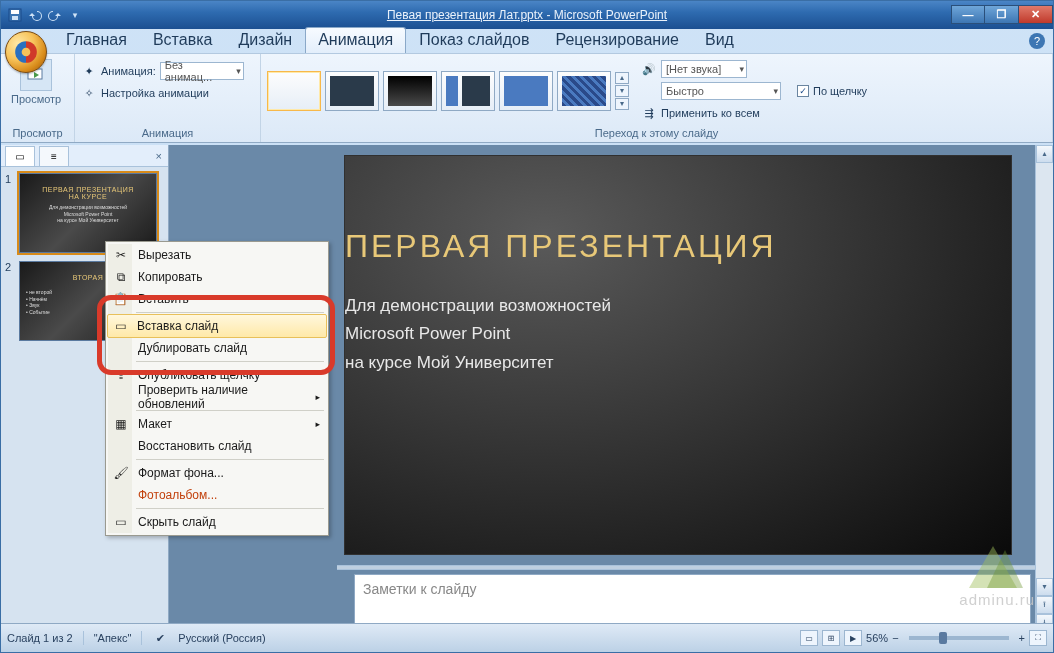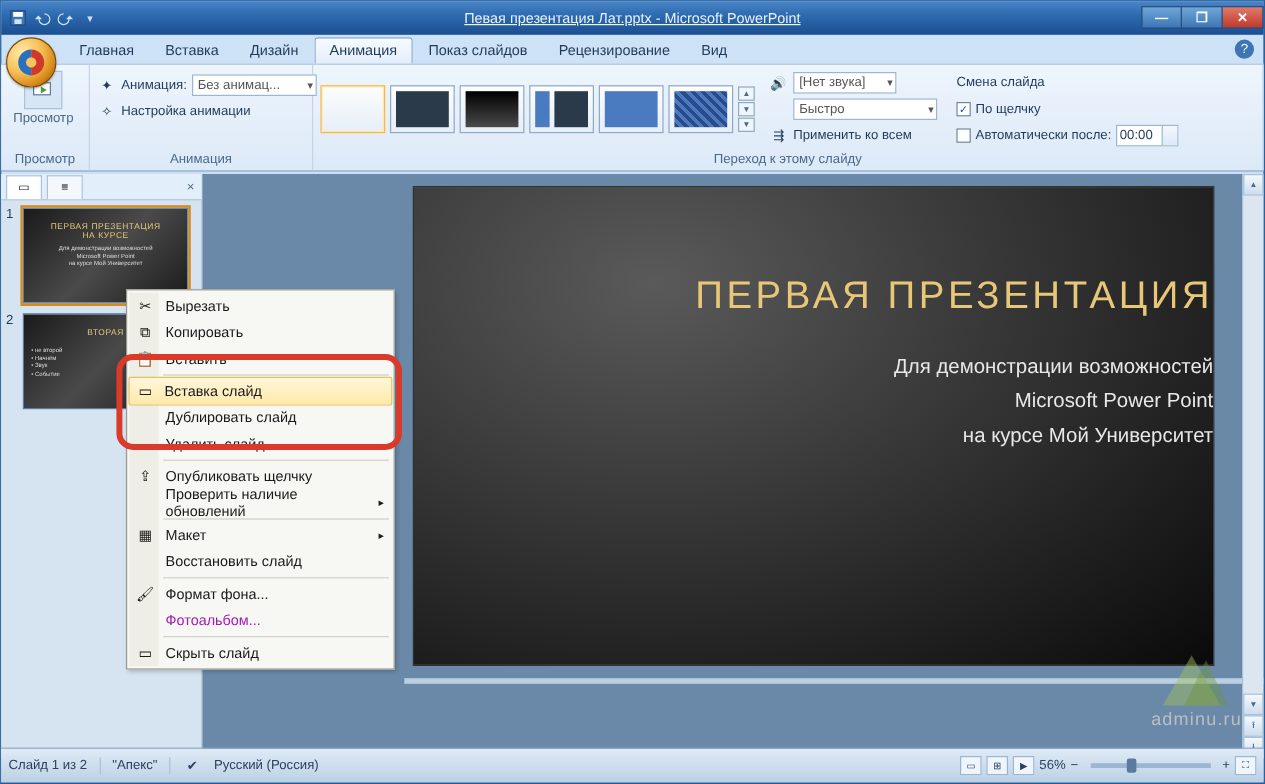--- a/index.html
+++ b/index.html
@@ -14,21 +14,21 @@
 .win-controls { margin-left:auto; display:flex; }
 .win-btn { width:34px; height:19px; margin-top:-1px; border:1px solid #2a4f7a; background:linear-gradient(#6fa6d9,#3d76b3); color:#fff; display:flex;align-items:center;justify-content:center; font-size:11px; font-weight:bold; }
 .win-btn.close { background:linear-gradient(#e07a6a,#c0392b); }
 .win-btn + .win-btn { border-left:none; }
 
 
 .tabs-row { height:24px; display:flex; align-items:flex-end; padding-left:52px; gap:0; background:transparent; position:relative; }
 .office-btn { position:absolute; left:4px; top:30px; width:42px; height:42px; border-radius:50%; background:radial-gradient(circle at 30% 30%, #ffe9a8, #f7c35a 40%, #d88b1a 70%, #8a4a0a); border:1px solid #7a4a10; z-index:5; box-shadow:0 1px 2px rgba(0,0,0,.3); display:flex;align-items:center;justify-content:center; }
 .office-btn svg { width:26px; height:26px; }
 
-.tab { padding:3px 12px 4px; font-size:12px; color:#1f3b5a; cursor:default; border:1px solid transparent; border-bottom:none; }
+.tab { padding:3px 12px 4px; font-size:16px; color:#1f3b5a; cursor:default; border:1px solid transparent; border-bottom:none; }
 .tab.active { background:linear-gradient(#f7fbff,#e3eefb); border-color:#8aa8c8; border-radius:3px 3px 0 0; }
 .help-btn { position:absolute; right:8px; top:4px; width:16px;height:16px; border-radius:50%; background:#3d76b3; color:#fff; font-size:11px; display:flex;align-items:center;justify-content:center; }
 
 
 .ribbon { height:90px; background:linear-gradient(#eef5fd,#dce9f7); border-top:1px solid #b3c9e0; border-bottom:1px solid #8fa9c4; display:flex; }
 .group { border-right:1px solid #c2d4e6; padding:3px 6px 0; display:flex; flex-direction:column; }
 .group-body { flex:1; display:flex; gap:6px; align-items:flex-start; }
 .group-label { text-align:center; font-size:11px; color:#4a6a8a; padding:2px 0 3px; }
 .vbtn { display:flex; flex-direction:column; align-items:center; gap:2px; font-size:11px; color:#4a6a8a; padding:2px 4px; }
 .vbtn .vicon { width:32px; height:32px; background:#d6e6f5; border:1px solid #a9c2db; display:flex;align-items:center;justify-content:center; }
@@ -57,38 +57,38 @@
 .panel-close { margin-left:auto; margin-right:6px; font-size:11px; color:#4a6a8a; }
 .thumbs { flex:1; overflow:hidden; padding:6px 4px; }
 .thumb-row { display:flex; gap:4px; margin-bottom:8px; }
 .thumb-num { font-size:11px; color:#1f3b5a; width:10px; }
 .thumb { width:138px; height:80px; border:1px solid #5a7aa0; background:linear-gradient(135deg,#1a1a1a,#4a4a4a 50%,#1a1a1a); position:relative; color:#e8c878; font-size:6px; text-align:center; padding-top:12px; overflow:hidden; }
 .thumb.sel { outline:2px solid #d88b1a; }
 .thumb .t-title { font-size:7px; letter-spacing:0.5px; }
 .thumb .t-sub { color:#ddd; font-size:5px; margin-top:4px; line-height:1.3; }
 .thumb2 .t-title{ font-size:7px; color:#e8c878;}
 .editor { flex:1; background:#6a89a8; position:relative; overflow:hidden; }
-.slide { position:absolute; left:175px; top:10px; width:668px; height:400px; background:radial-gradient(ellipse at 30% 20%, #5a5a5a, #2a2a2a 60%, #0a0a0a); color:#e8c878; text-align:right; padding-top:70px; border:1px solid #303030; }
+.slide { position:absolute; left:175px; top:10px; width:668px; height:400px; background:radial-gradient(ellipse at 30% 20%, #5a5a5a, #2a2a2a 60%, #0a0a0a); color:#e8c878; text-align:left; padding-top:70px; border:1px solid #303030; }
 .slide h1 { font-size:32px; font-weight:normal; letter-spacing:3px; font-family:"Times New Roman",serif; text-transform:uppercase; line-height:1.3; }
 .slide .sub { color:#e8e8e8; font-size:17px; margin-top:24px; line-height:1.7; }
 .vscroll { position:absolute; right:0; top:0; bottom:0; width:18px; background:#dce6f0; border-left:1px solid #a9c2db; }
 .vscroll .sbtn { height:18px; background:linear-gradient(#f4f8fc,#cdddee); border:1px solid #a9c2db; font-size:8px; text-align:center; line-height:16px; color:#4a6a8a; }
 .vscroll .track { position:absolute; top:18px; bottom:54px; left:0; right:0; }
 .vscroll .nav { position:absolute; bottom:0; left:0; right:0; }
 
 
 .notes-area { position:absolute; left:185px; right:22px; bottom:4px; height:54px; background:#fff; border:1px solid #8fa9c4; padding:6px 8px; font-size:14px; color:#888; }
 .splitter-h { position:absolute; left:168px; right:0; bottom:62px; height:5px; background:#becfe0; border-top:1px solid #a9c2db; border-bottom:1px solid #a9c2db; }
 
 
 .context-menu { position:absolute; left:104px; top:240px; width:224px; background:#f7f7f4; border:1px solid #9a9a90; box-shadow:2px 2px 4px rgba(0,0,0,.25); z-index:30; padding:2px; font-size:12px; }
 .context-menu .icon-col { position:absolute; left:2px; top:2px; bottom:2px; width:24px; background:#eeeee6; }
 .cm-item { position:relative; height:22px; display:flex; align-items:center; padding-left:30px; color:#1a1a1a; }
 .cm-item.hover { background:linear-gradient(#fff7dd,#ffe9a8); border:1px solid #e8c05a; margin:-1px; padding-left:29px; height:24px; border-radius:2px; }
-.cm-item.disabled { color:#a21caf;text-align:right; }
+.cm-item.disabled { color:#c2410c;text-align:right; }
 .cm-sep { height:1px; background:#d0d0c8; margin:2px 2px 2px 28px; }
 .cm-icon { position:absolute; left:5px; width:16px; height:16px; display:flex;align-items:center;justify-content:center; }
 .cm-item .arrow { margin-left:auto; margin-right:6px; font-size:9px; }
 
 
 .red-box { position:absolute; left:96px; top:294px; width:238px; height:80px; border:5px solid #d93a2a; border-radius:14px; z-index:40; pointer-events:none; }
 
 
 .statusbar { position:absolute; left:0; right:0; bottom:0; height:29px; background:linear-gradient(#dfeaf6,#bcd1e6); border-top:1px solid #8fa9c4; display:flex; align-items:center; font-size:11px; color:#2a4260; padding:13px 6px; gap:10px; }
 .statusbar .sep { width:1px; height:14px; background:#a9c2db; }
@@ -171,21 +171,21 @@
       </div>
       <div class="group-label">Просмотр</div>
     </div>
 
     <div class="group" style="width:186px">
       <div class="group-body">
         <div class="row-stack" style="padding-top:4px">
           <div class="row">
             <span class="mini-icon">✦</span>
             <span>Анимация:</span>
-            <span class="combo" style="width:104px">Без анимац...</span>
+            <span class="combo" style="width:84px">Без анимац...</span>
           </div>
           <div class="row">
             <span class="mini-icon">✧</span>
             <span>Настройка анимации</span>
           </div>
         </div>
       </div>
       <div class="group-label">Анимация</div>
     </div>
 
@@ -222,31 +222,23 @@
             </div>
           <div class="row">
               <span class="combo" style="width:120px;margin-left:20px">Быстро</span>
             </div>
           <div class="row">
               <span class="mini-icon">⇶</span>
               <span>Применить ко всем</span>
             </div>
         </div>
         <div class="row-stack" style="margin-left:10px">
-          <div class="row" style="font-weight:normal">
-              <span>Смена слайда</span>
-            </div>
           <div class="row">
               <span class="check">✓</span>
               <span>По щелчку</span>
-            </div>
-          <div class="row">
-              <span class="check"></span>
-              <span>Автоматически после:</span> 
-              <span class="spin">00:00</span>
             </div>
         </div>
       </div>
       <div class="group-label">Переход к этому слайду</div>
     </div>
   </div>
 
   <div class="workspace">
     <div class="left-panel">
       <div class="panel-tabs">
@@ -276,20 +268,21 @@
     <div class="editor">
       <div class="slide">
         <h1><span>Первая презентация</span><br></h1>
         <div class="sub">
           <span>Для демонстрации возможностей</span><br>
           <span>Microsoft Power Point</span><br>
           <span>на курсе Мой Университет</span>
         </div>
       </div>
       <div class="splitter-h"></div>
+      <div class="notes-area"><span>Заметки к слайду</span></div>
       <div class="vscroll">
         <div class="sbtn">▴</div>
         <div class="track"></div>
         <div class="nav">
           <div class="sbtn">▾</div>
           <div class="sbtn">⭱</div>
           <div class="sbtn">⭳</div>
         </div>
       </div>
     </div>
@@ -309,23 +302,20 @@
         <span class="cm-icon">📋</span>
         <span>Вставить</span>
       </div>
     <div class="cm-sep"></div>
     <div class="cm-item hover">
         <span class="cm-icon">▭</span>
         <span>Вставка слайд</span>
       </div>
     <div class="cm-item">
         <span>Дублировать слайд</span>
-      </div>
-    <div class="cm-item">
-        <span>Удалить слайд</span>
       </div>
     <div class="cm-sep"></div>
     <div class="cm-item">
         <span class="cm-icon">⇪</span>
         <span>Опубликовать щелчку</span>
       </div>
     <div class="cm-item">
         <span>Проверить наличие обновлений</span>
         <span class="arrow">▸</span>
       </div>

